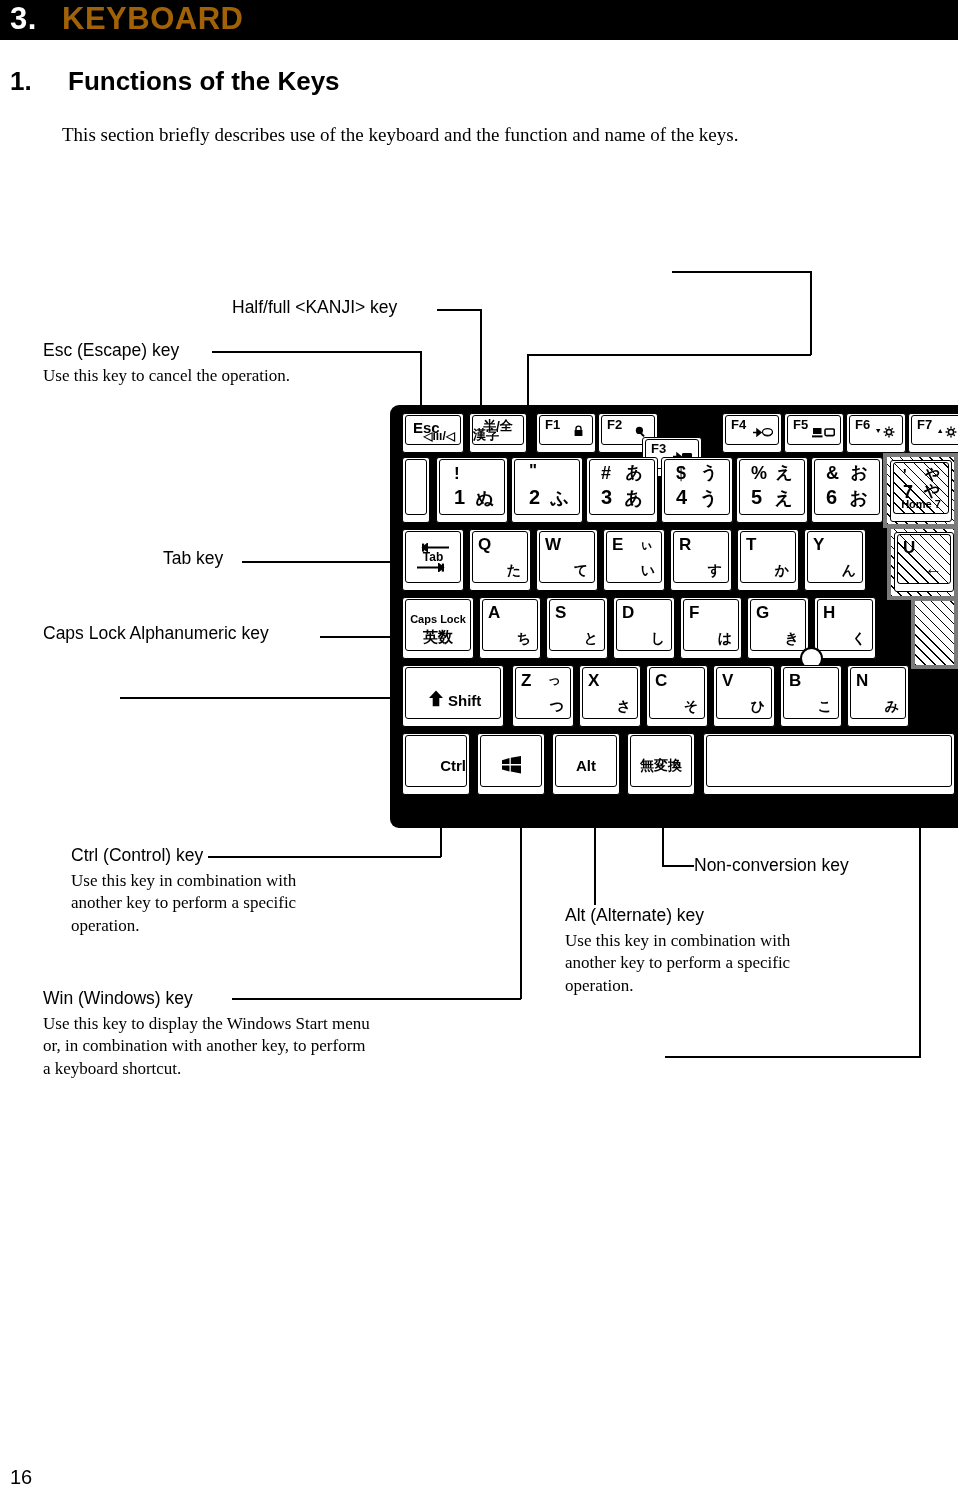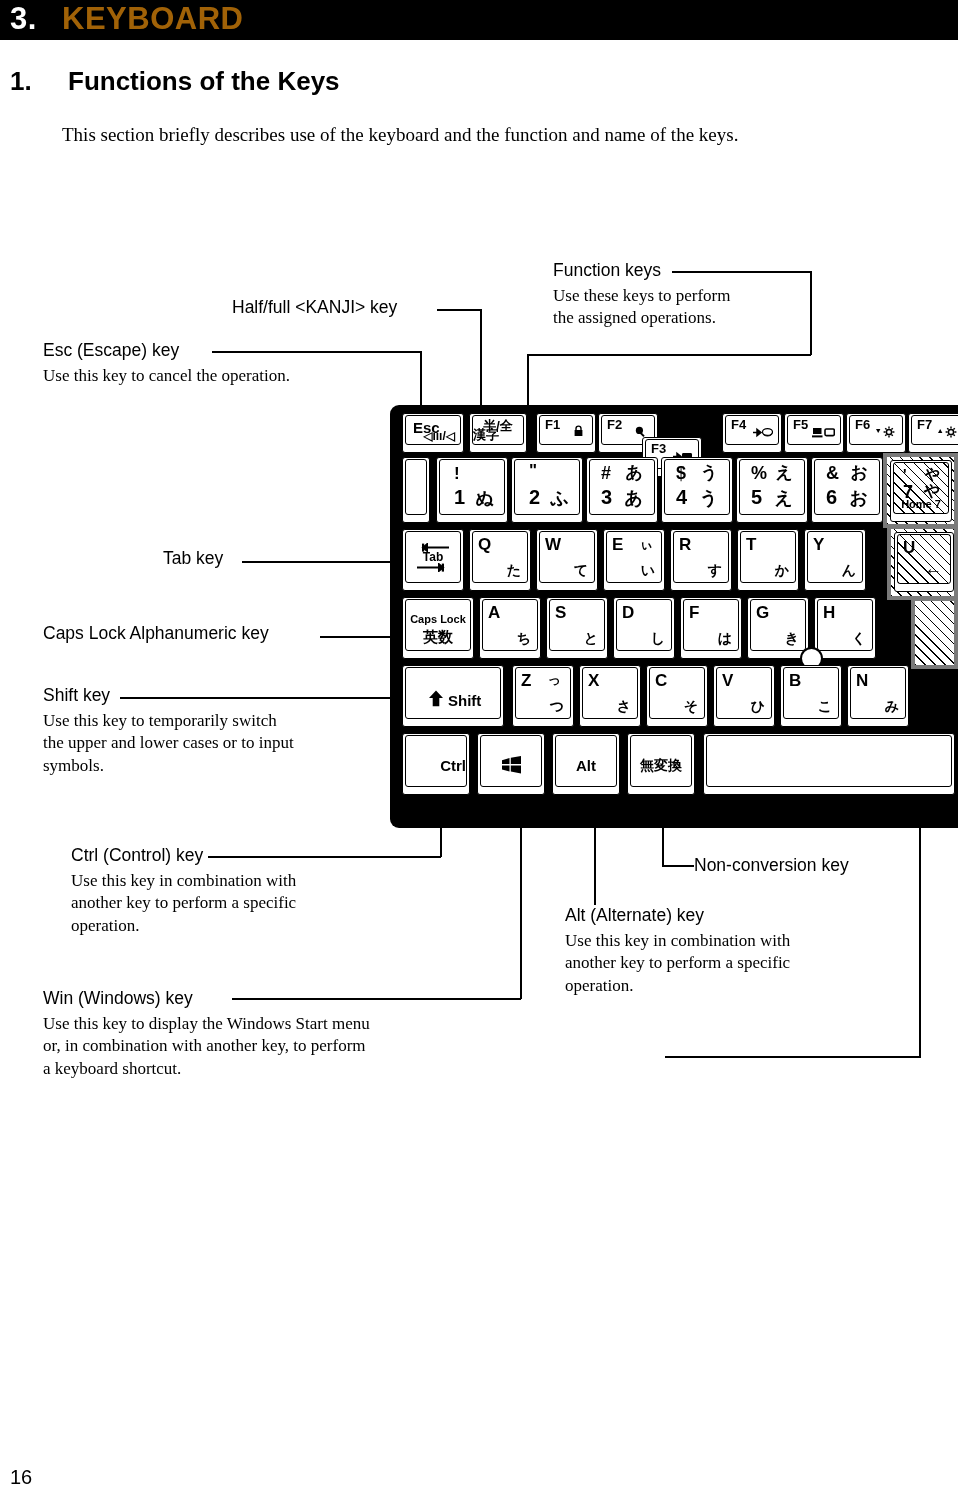--- a/index.html
+++ b/index.html
@@ -101,49 +101,38 @@
 <div class="page">
 
   <div class="chapter-bar">
     <span class="num">3.</span>
     <span class="ttl">KEYBOARD</span>
   </div>
   <span class="sec-num">1.</span>
   <span class="sec-ttl">Functions of the Keys</span>
   <div class="intro">This section briefly describes use of the keyboard and the function and name of the keys.</div>
 
-  <div class="ann" style="left:553px;top:260px;">
-    <div class="hd">Function keys</div>
-    <div class="bd" style="white-space:pre-line">Use these keys to perform
-the assigned operations.</div>
-  </div>
 
   <div class="ann" style="left:232px;top:297px;">
     <div class="hd">Half/full &lt;KANJI&gt; key</div>
   </div>
 
   <div class="ann" style="left:43px;top:340px;">
     <div class="hd">Esc (Escape) key</div>
     <div class="bd" style="white-space:pre-line">Use this key to cancel the operation.</div>
   </div>
 
   <div class="ann" style="left:163px;top:548px;">
     <div class="hd">Tab key</div>
   </div>
 
   <div class="ann" style="left:43px;top:623px;">
     <div class="hd">Caps Lock Alphanumeric key</div>
   </div>
 
-  <div class="ann" style="left:43px;top:685px;">
-    <div class="hd">Shift key</div>
-    <div class="bd" style="white-space:pre-line">Use this key to temporarily switch
-the upper and lower cases or to input
-symbols.</div>
-  </div>
 
   <div class="ann" style="left:43px;top:845px;margin-left:28px;">
     <div class="hd">Ctrl (Control) key</div>
     <div class="bd" style="white-space:pre-line">Use this key in combination with
 another key to perform a specific
 operation.</div>
   </div>
 
   <div class="ann" style="left:43px;top:988px;">
     <div class="hd">Win (Windows) key</div>

